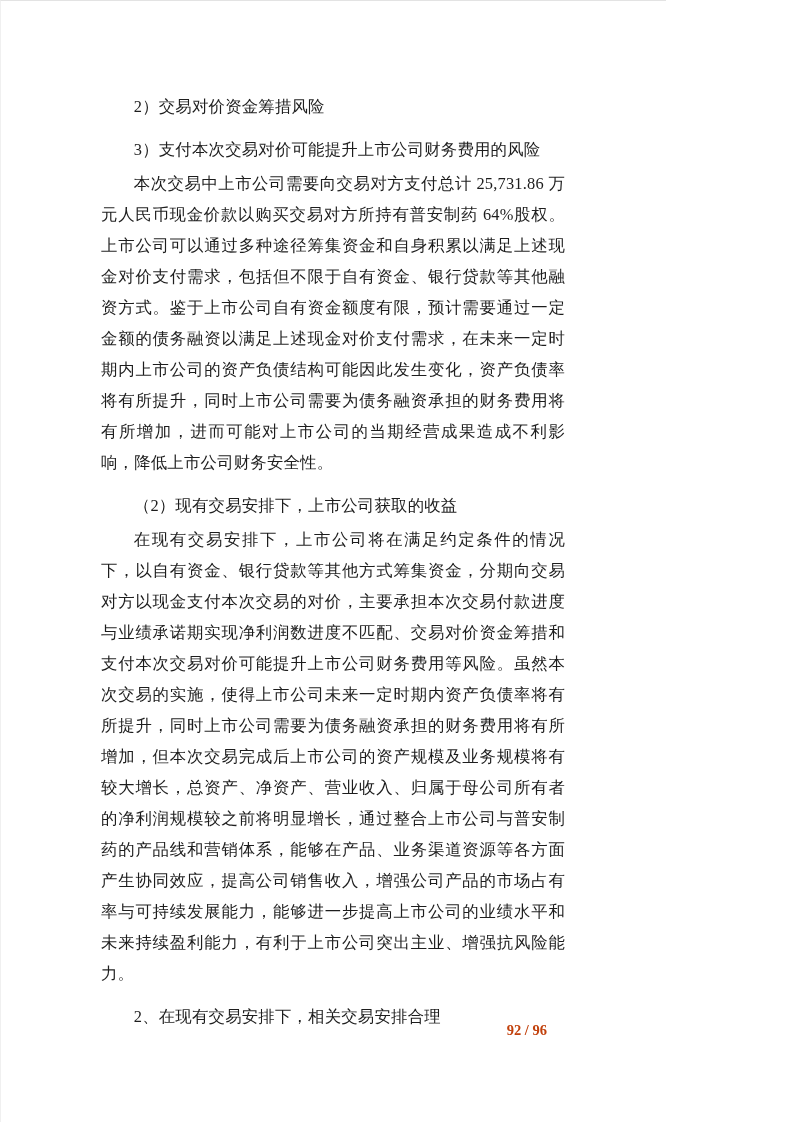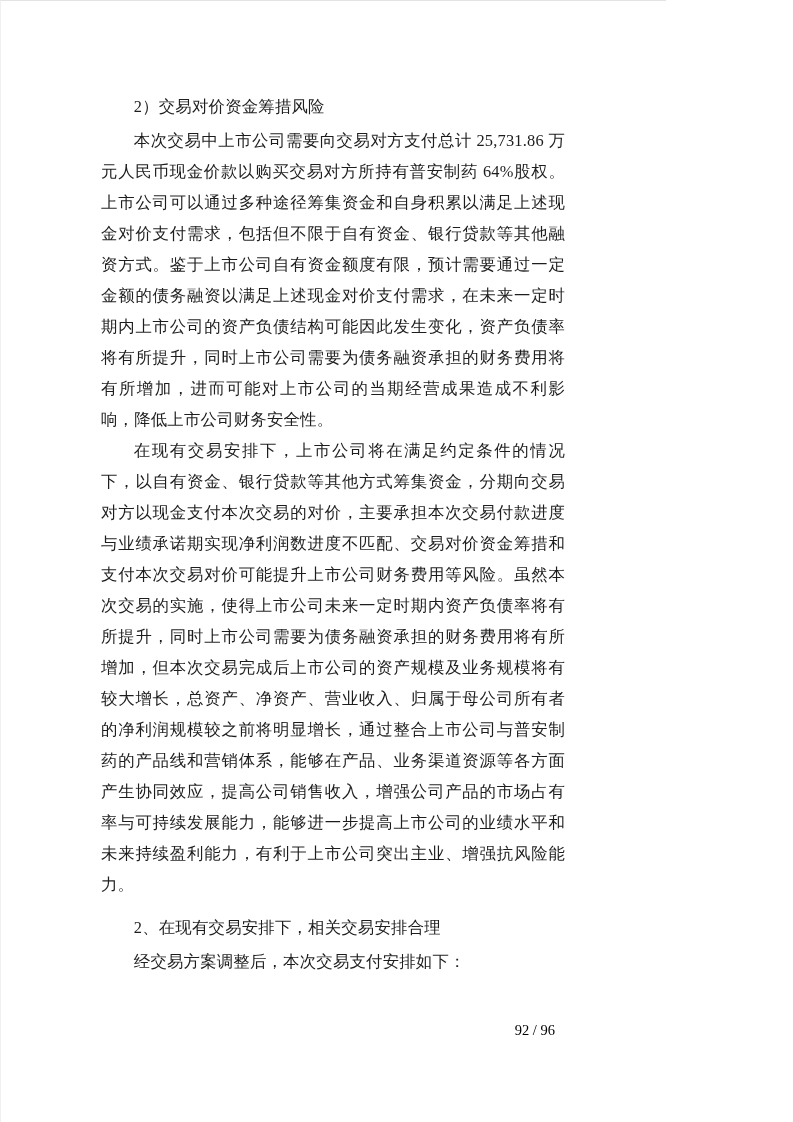--- a/index.html
+++ b/index.html
@@ -33,34 +33,35 @@
     word-break: break-all;
   }
   .content p.heading {
     margin-top: 12px;
     margin-bottom: 3px;
     text-align: left;
   }
   .page-footer {
     position: absolute;
     top: 1020px;
-    right: 111px;
+    right: 119px;
     font-size: 14.5px;
-    font-weight: normal;
+    font-weight: bold;
     line-height: 18px;
-    color: #000000;
+    color: #c2410c;
     font-family: "Liberation Serif", "DejaVu Serif", serif;
   }
 </style>
 </head>
 <body>
 
 <div class="page">
   <div class="content">
     <p class="heading">2）交易对价资金筹措风险</p>
+    <p class="heading">3）支付本次交易对价可能提升上市公司财务费用的风险</p>
     <p class="para">本次交易中上市公司需要向交易对方支付总计 25,731.86 万元人民币现金价款以购买交易对方所持有普安制药 64%股权。上市公司可以通过多种途径筹集资金和自身积累以满足上述现金对价支付需求，包括但不限于自有资金、银行贷款等其他融资方式。鉴于上市公司自有资金额度有限，预计需要通过一定金额的债务融资以满足上述现金对价支付需求，在未来一定时期内上市公司的资产负债结构可能因此发生变化，资产负债率将有所提升，同时上市公司需要为债务融资承担的财务费用将有所增加，进而可能对上市公司的当期经营成果造成不利影响，降低上市公司财务安全性。</p>
+    <p class="heading">（2）现有交易安排下，上市公司获取的收益</p>
     <p class="para">在现有交易安排下，上市公司将在满足约定条件的情况下，以自有资金、银行贷款等其他方式筹集资金，分期向交易对方以现金支付本次交易的对价，主要承担本次交易付款进度与业绩承诺期实现净利润数进度不匹配、交易对价资金筹措和支付本次交易对价可能提升上市公司财务费用等风险。虽然本次交易的实施，使得上市公司未来一定时期内资产负债率将有所提升，同时上市公司需要为债务融资承担的财务费用将有所增加，但本次交易完成后上市公司的资产规模及业务规模将有较大增长，总资产、净资产、营业收入、归属于母公司所有者的净利润规模较之前将明显增长，通过整合上市公司与普安制药的产品线和营销体系，能够在产品、业务渠道资源等各方面产生协同效应，提高公司销售收入，增强公司产品的市场占有率与可持续发展能力，能够进一步提高上市公司的业绩水平和未来持续盈利能力，有利于上市公司突出主业、增强抗风险能力。</p>
     <p class="heading">2、在现有交易安排下，相关交易安排合理</p>
-    <p class="para">经交易方案调整后，本次交易支付安排如下：</p>
   </div>
 
   <div class="page-footer">92 / 96</div>
 </div>
 
 </body></html>

